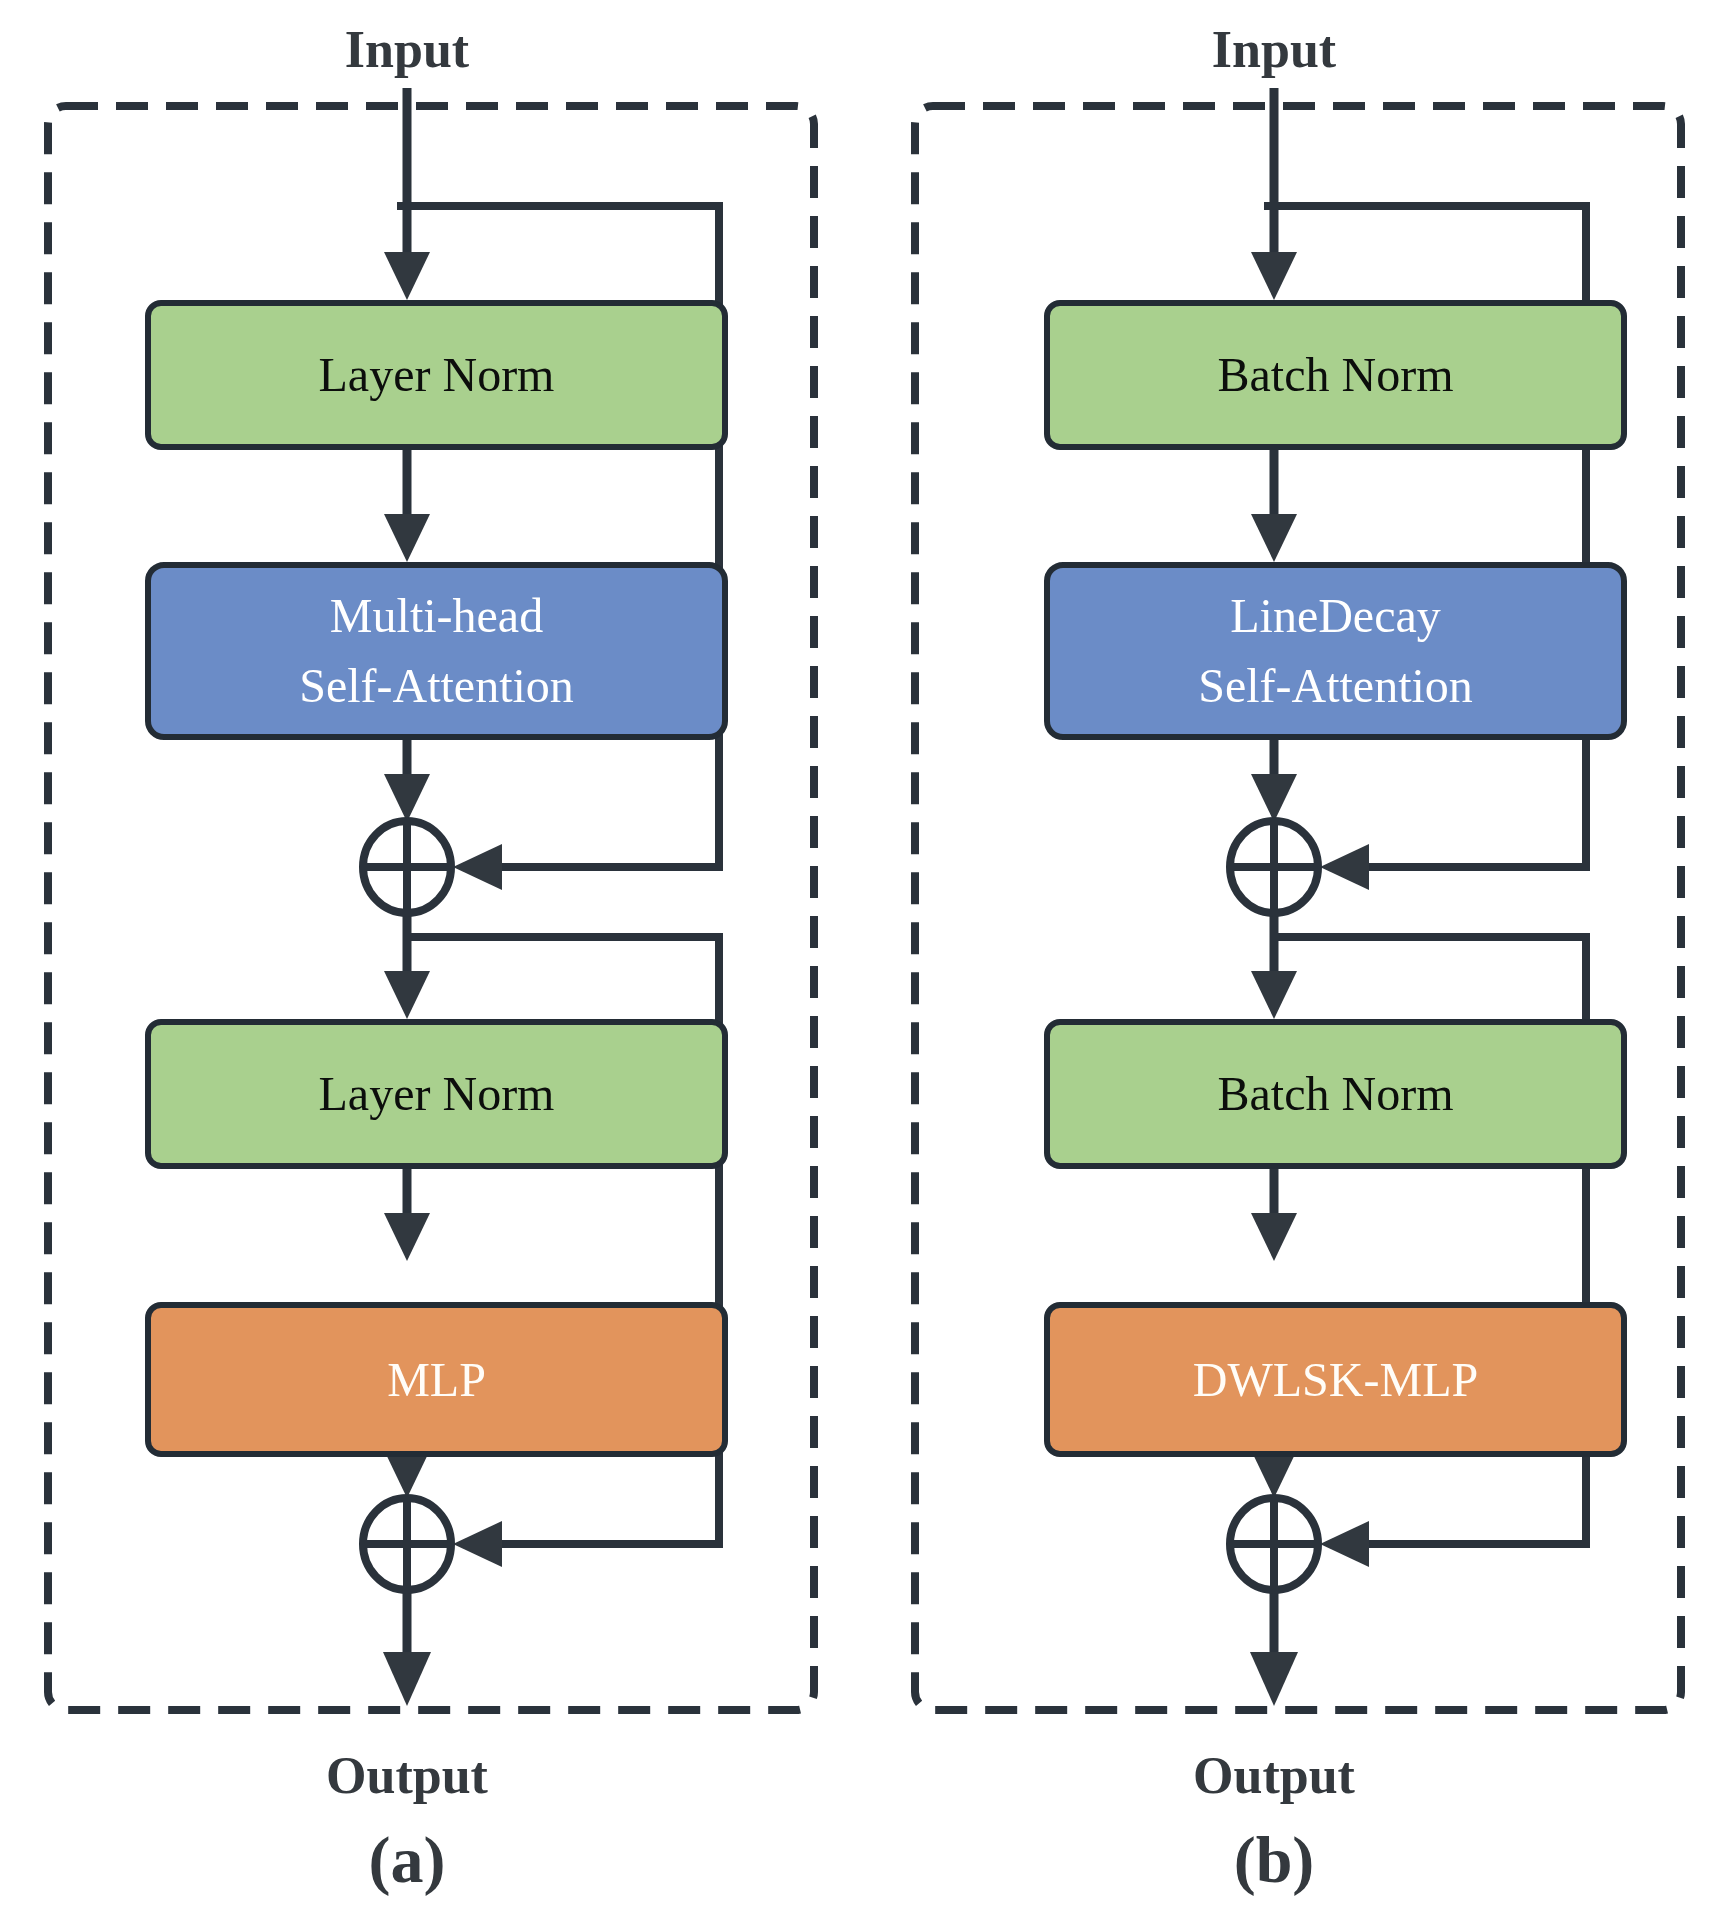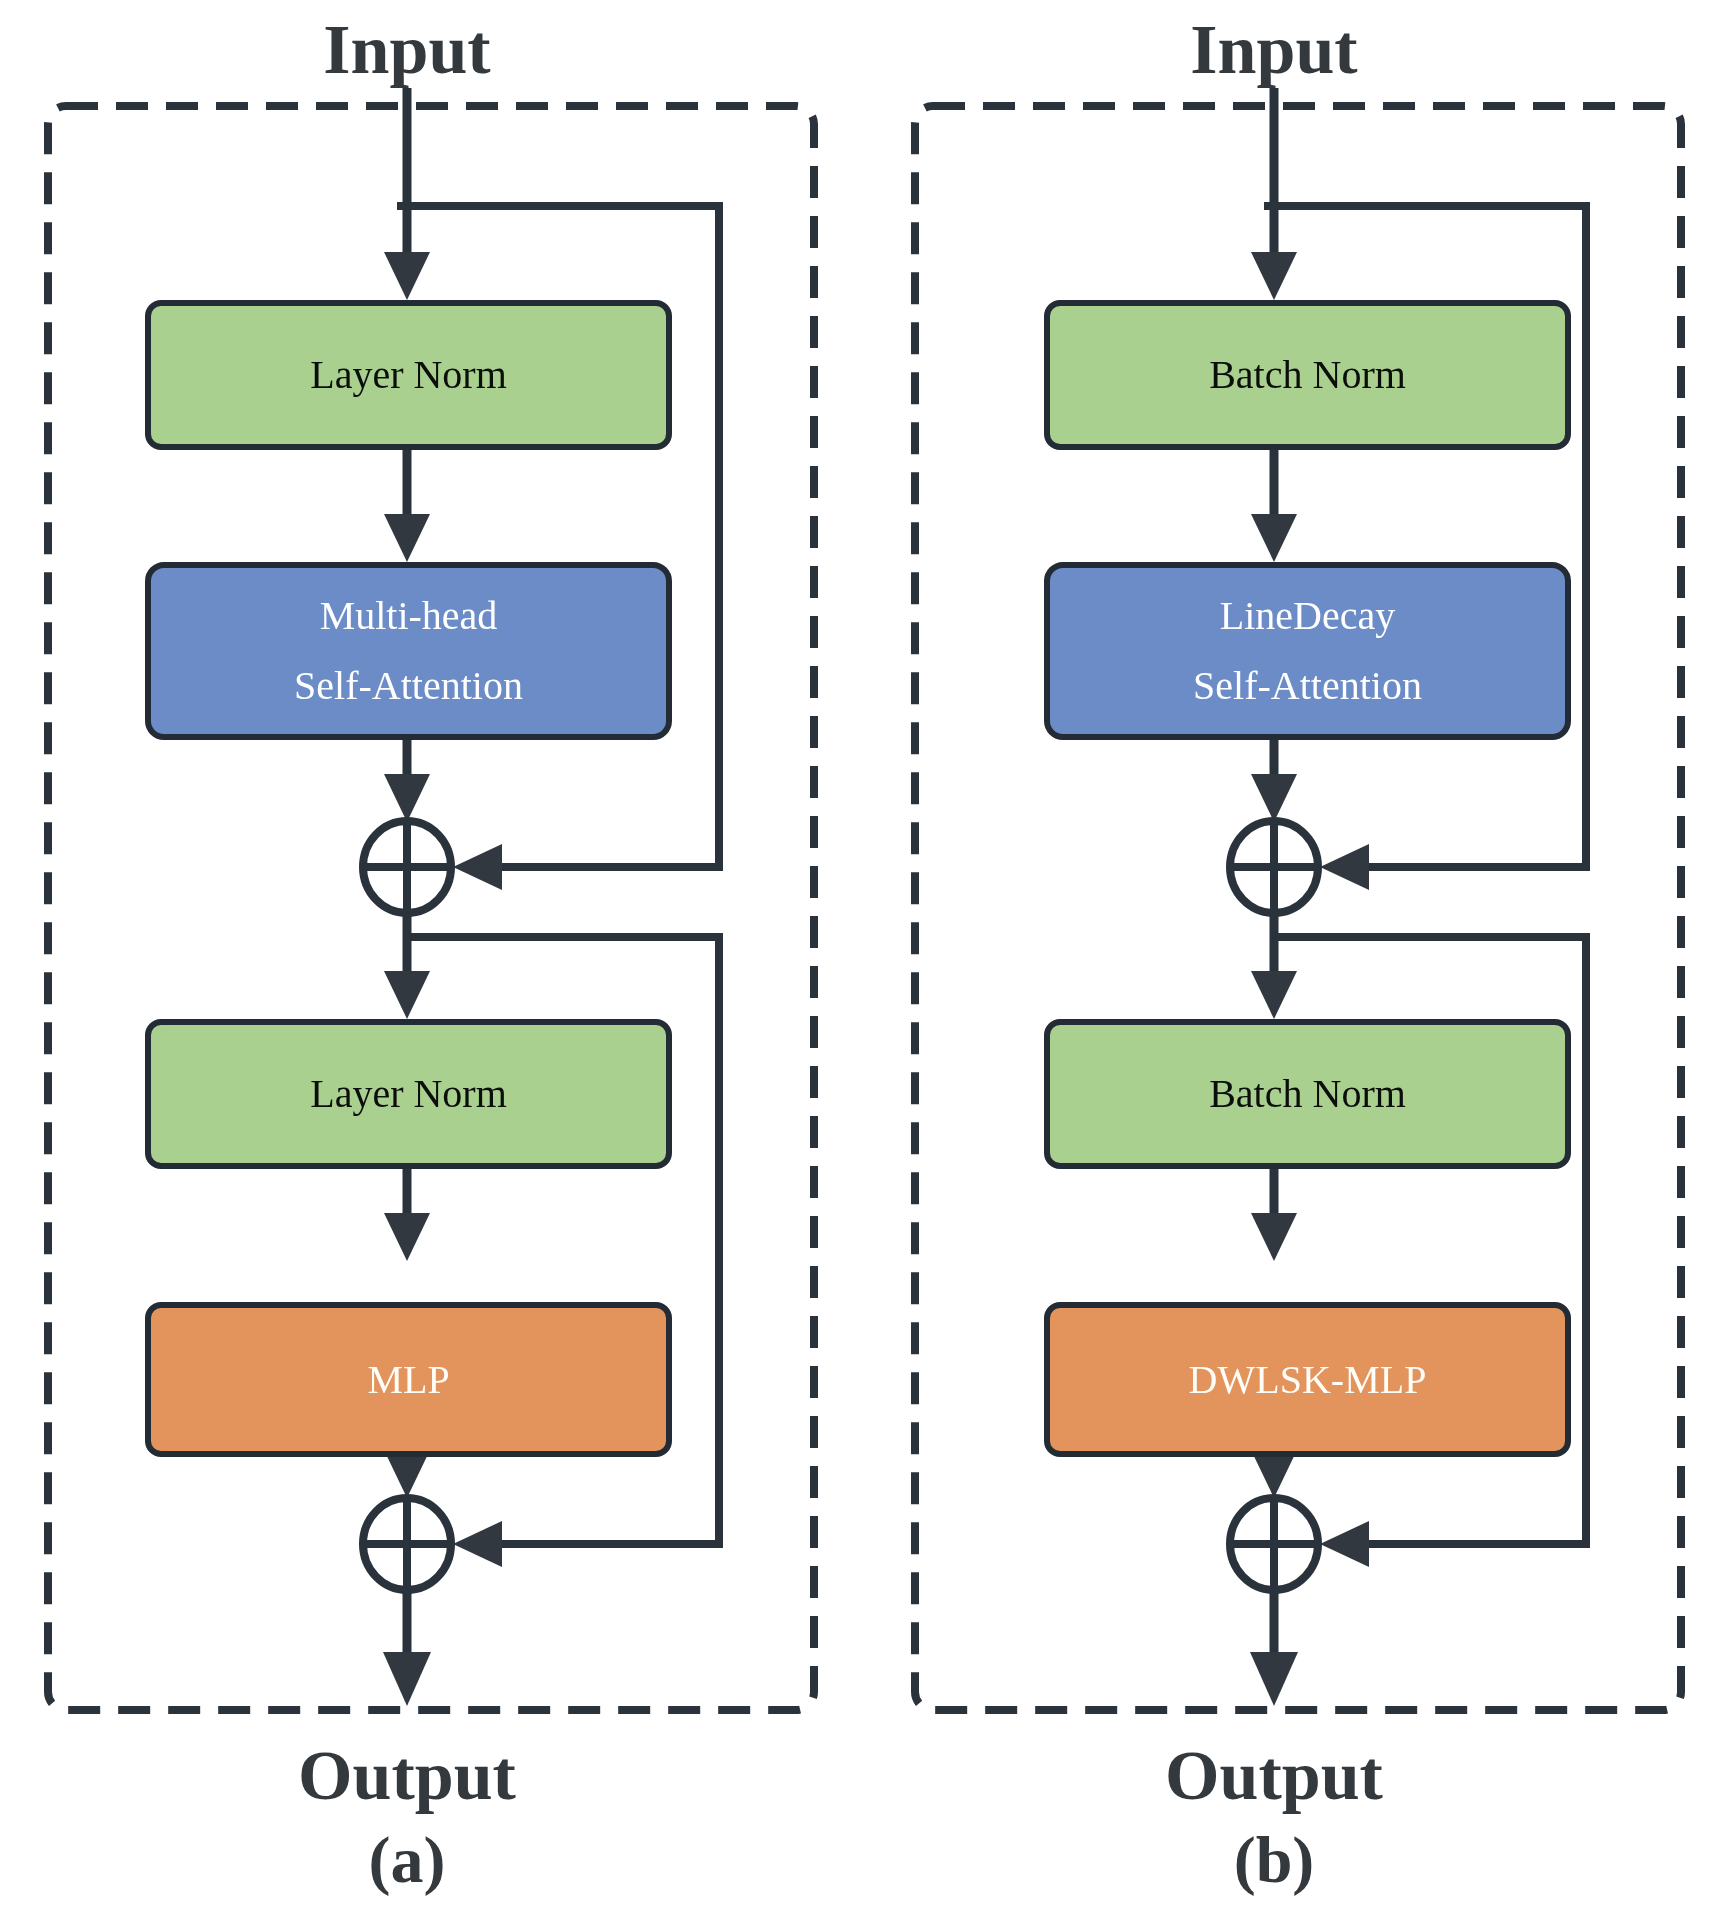--- a/index.html
+++ b/index.html
@@ -6,30 +6,30 @@
   .canvas{
     position:relative;
     width:1713px;height:1917px;
     background:#ffffff;
     font-family:"Liberation Serif","DejaVu Serif",serif;
     overflow:hidden;
   }
   svg.wires{position:absolute;left:0;top:0;width:1713px;height:1917px;}
   .lbl{
     position:absolute;width:600px;height:84px;line-height:84px;
-    text-align:center;font-weight:bold;font-size:70px;color:#34393e;
+    text-align:center;font-weight:bold;font-size:52px;color:#34393e;
     white-space:nowrap;
   }
   .cap{font-size:66px;}
   .box{
-    position:absolute;left:145px;width:527px;
+    position:absolute;left:145px;width:583px;
     border:6px solid #232c35;border-radius:16px;
     display:flex;flex-direction:column;align-items:center;justify-content:center;
     box-sizing:border-box;
-    font-size:40px;line-height:70px;text-align:center;white-space:nowrap;
+    font-size:48px;line-height:70px;text-align:center;white-space:nowrap;
   }
   .green{background:#a9d08e;color:#0c0e0c;}
   .blue{background:#6b8cc7;color:#ffffff;border-radius:19px;}
   .orange{background:#e2945c;color:#fffdf8;}
   .pb{left:1012px;margin-left:32px;}
   .b1{top:300px;height:150px;}
   .b2{top:562px;height:178px;}
   .b3{top:1019px;height:150px;}
   .b4{top:1302px;height:155px;}
 </style>

